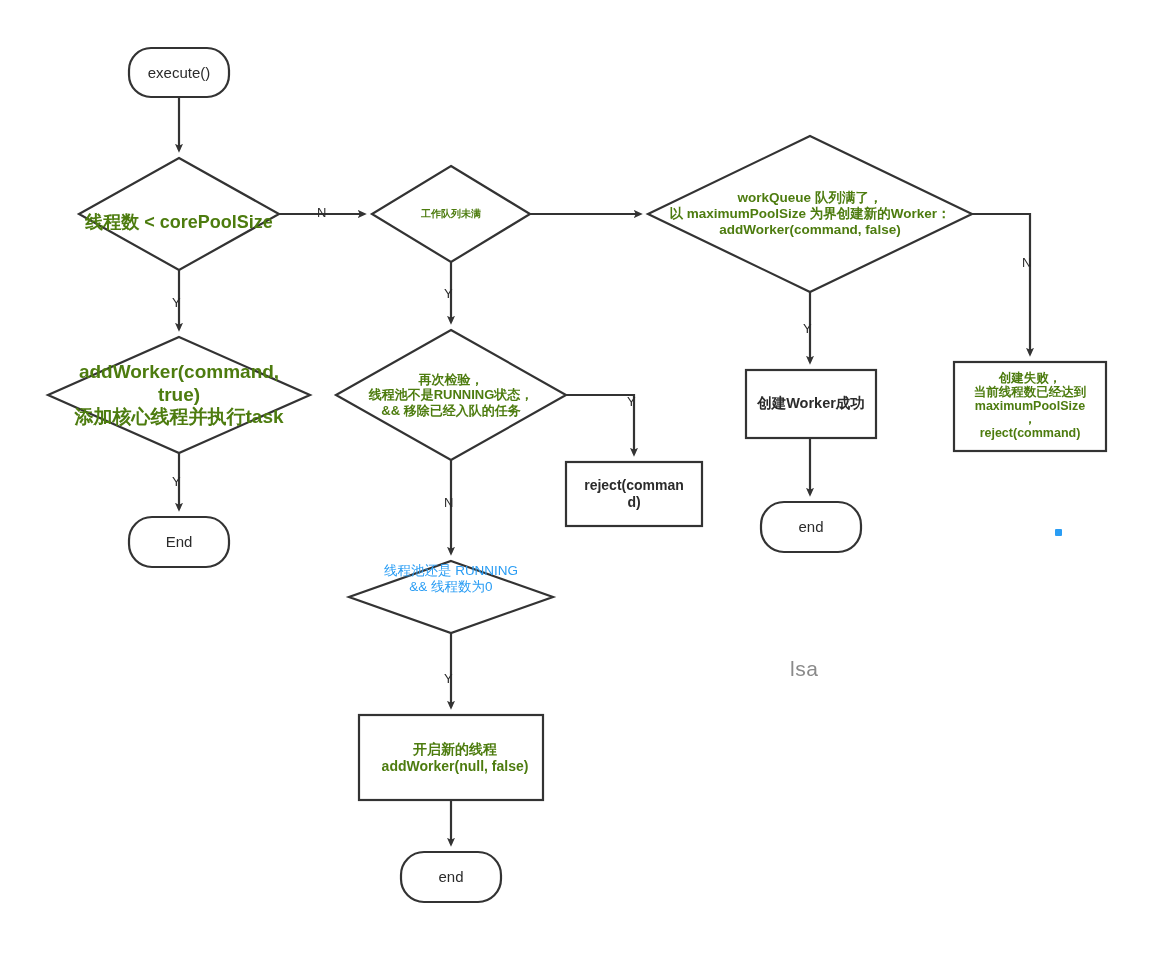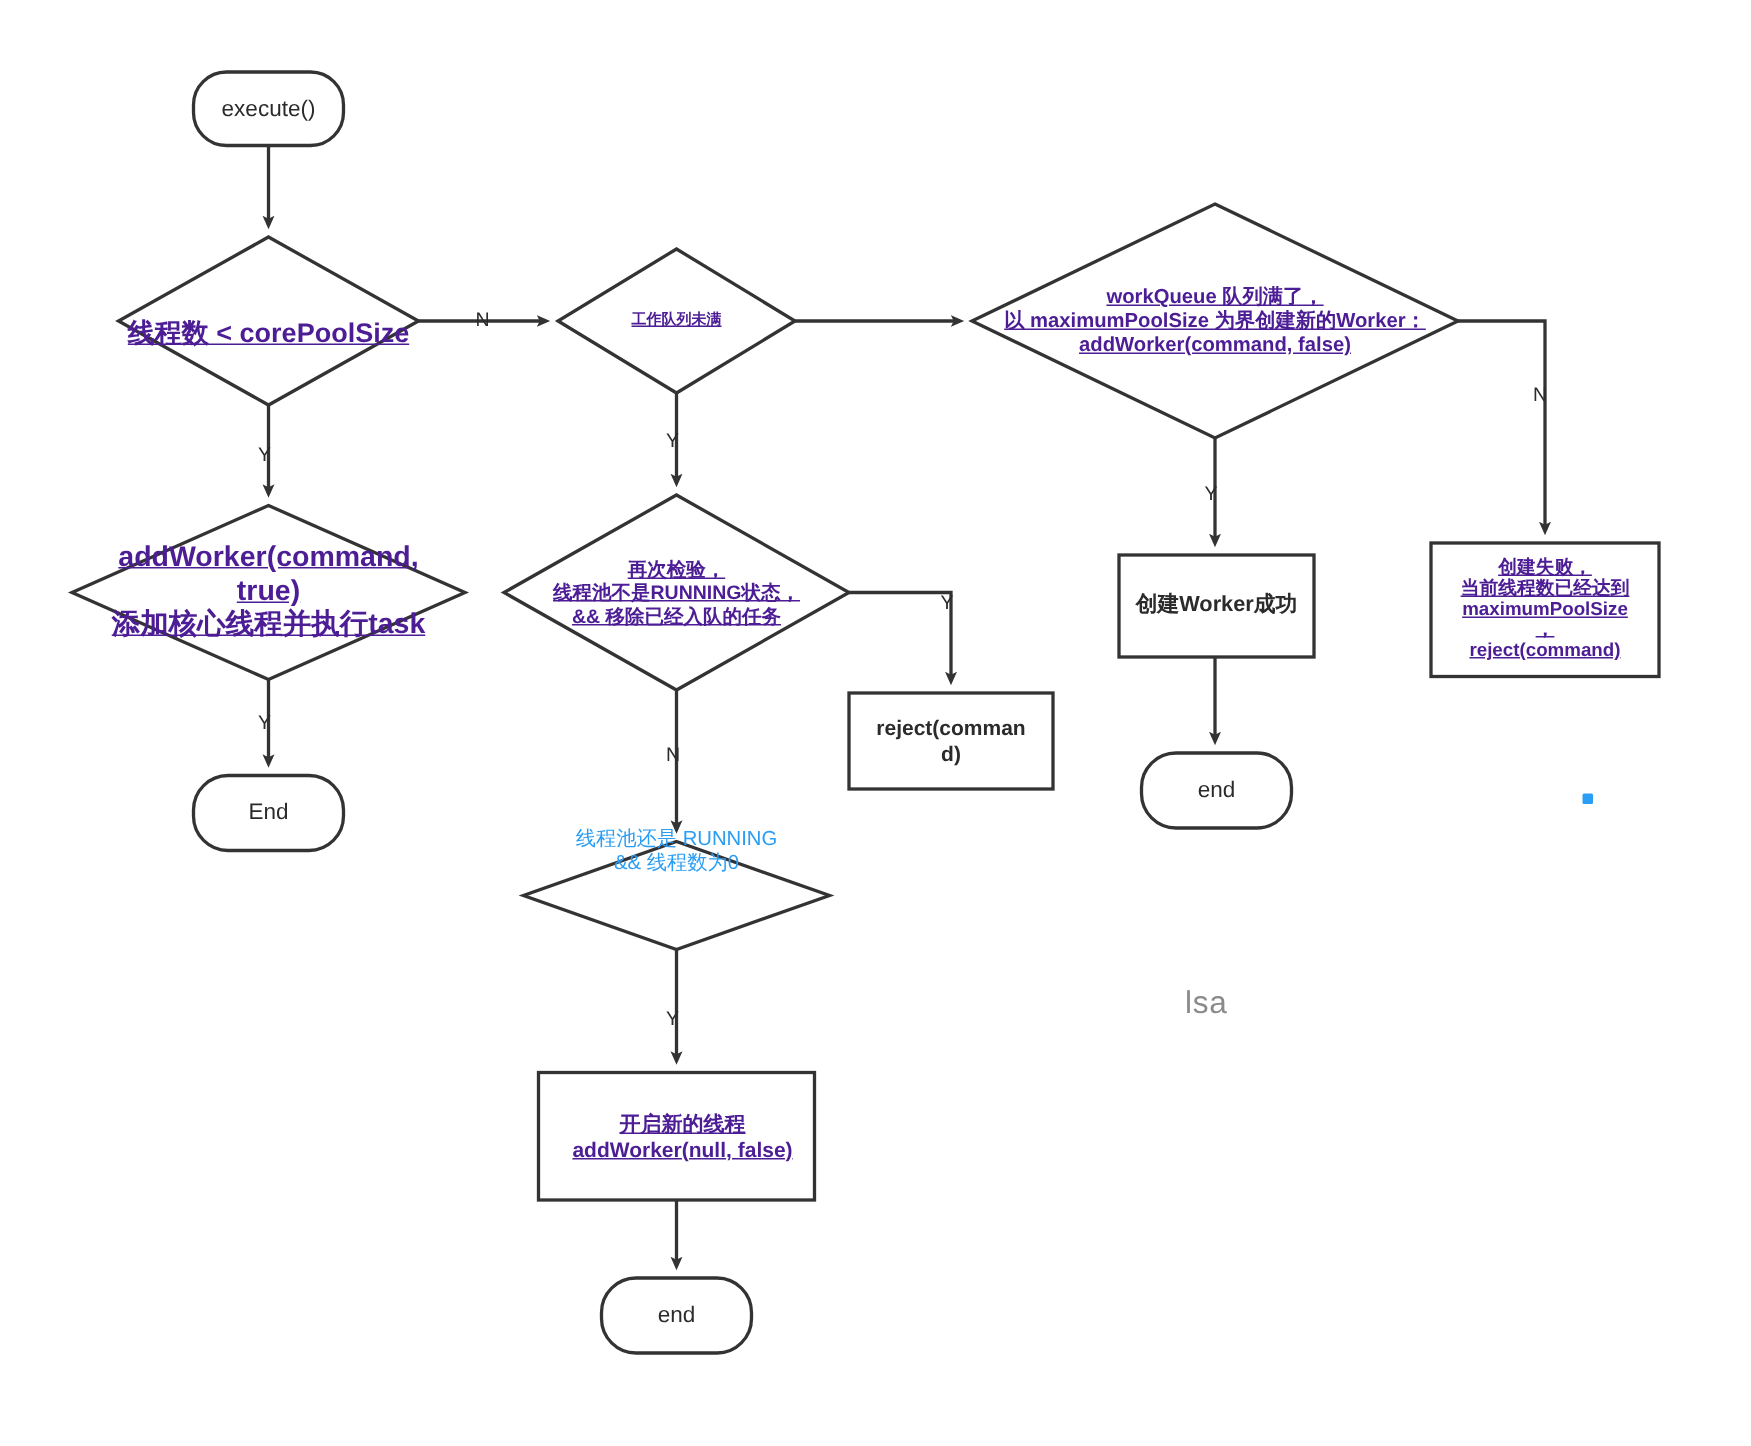--- a/index.html
+++ b/index.html
@@ -44,23 +44,22 @@
     position: absolute;
     display: flex;
     align-items: center;
     justify-content: center;
     text-align: center;
     line-height: 1.18;
     pointer-events: none;
     white-space: pre-line;
   }
   .lbl-blue {
-    color: #4c1d95;
+    color: #4d7c0f;
     font-weight: bold;
-    text-decoration: underline;
   }
   .lbl-blue-reg {
     color: #2a9df4;
     font-weight: normal;
   }
   .lbl-dark {
     color: #2b2b2b;
     font-weight: normal;
   }
   .lbl-dark-bold {
@@ -169,21 +168,21 @@
 以 maximumPoolSize 为界创建新的Worker：
 addWorker(command, false)</div>
 
   <div class="node-label lbl-blue" style="left:56px; top:374px; width:246px; height:42px; font-size:19px;">addWorker(command, true)
 添加核心线程并执行task</div>
 
   <div class="node-label lbl-blue" style="left:342px; top:365px; width:218px; height:60px; font-size:13px;">再次检验，
 线程池不是RUNNING状态，
 &amp;&amp; 移除已经入队的任务</div>
 
-  <div class="node-label lbl-blue-reg" style="left:355px; top:547px; width:192px; height:40px; font-size:13.5px;">线程池还是 RUNNING
+  <div class="node-label lbl-blue-reg" style="left:355px; top:559px; width:192px; height:40px; font-size:13.5px;">线程池还是 RUNNING
 &amp;&amp; 线程数为0</div>
 
   <div class="node-label lbl-dark-bold" style="left:570px; top:466px; width:128px; height:56px; font-size:14px;">reject(comman
 d)</div>
 
   <div class="node-label lbl-dark-bold" style="left:748px; top:372px; width:126px; height:64px; font-size:14.5px;">创建Worker成功</div>
 
   <div class="node-label lbl-blue" style="left:956px; top:364px; width:148px; height:85px; font-size:12.5px; line-height:1.1;">创建失败，
 当前线程数已经达到
 maximumPoolSize

